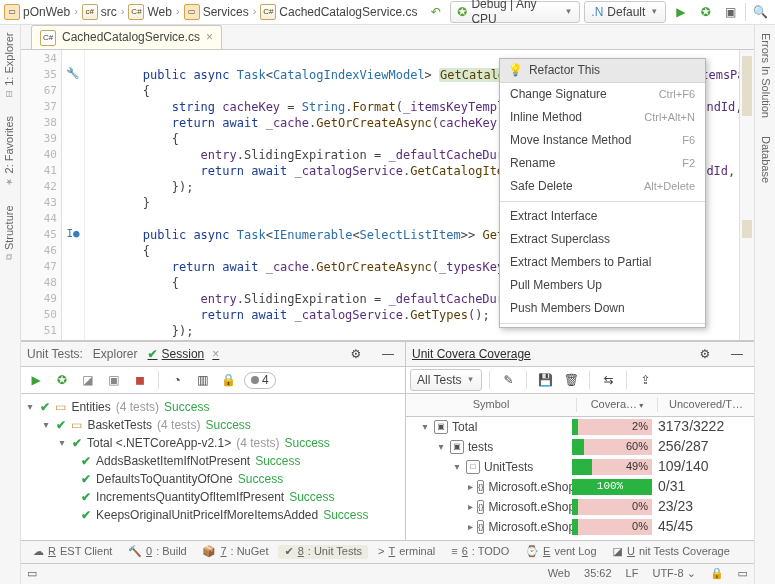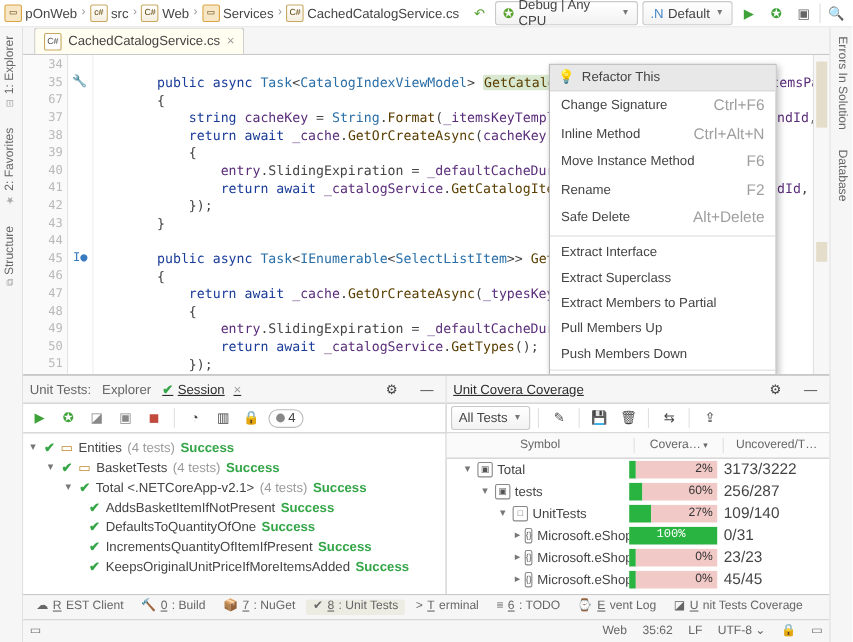--- a/index.html
+++ b/index.html
@@ -40,41 +40,41 @@
   .marks{width:22px;border-right:1px solid #eee;background:#fff;font-family:Consolas,monospace;font-size:11px;}
   .marks div{height:16px;display:flex;align-items:center;justify-content:center;color:#8c6b2c;}
   .code{flex:1;font-family:Consolas,monospace;font-size:12px;white-space:pre;padding-top:2px;overflow:hidden;}
   .code div{height:16px;}
   .kw{color:var(--kw);} .tp{color:var(--type);} .mth{color:var(--method);} .fld{color:#5a2d7a;}
   .hl{background:#d9e8d1;border-radius:2px;padding:0 1px;}
   
   .ctxmenu{position:absolute;right:48px;top:8px;width:205px;background:#fff;border:1px solid #b8b8b8;box-shadow:2px 2px 6px rgba(0,0,0,.25);font-size:12px;z-index:10;}
   .ctxmenu .hdr{display:flex;align-items:center;gap:6px;background:var(--select);padding:4px 8px;border-bottom:1px solid #d7d7d7;}
   .ctxmenu .mi{display:flex;justify-content:space-between;align-items:center;padding:4px 10px;}
-  .ctxmenu .mi .sc{color:#9e9e9e;font-size:14px;}
+  .ctxmenu .mi .sc{color:#9e9e9e;font-size:11px;}
   .ctxmenu hr{border:none;border-top:1px solid #dcdcdc;margin:3px 0;}
   
   .minimap{width:14px;background:#f7f7f7;border-left:1px solid var(--border-light);position:relative;}
   .minimap .blk{position:absolute;left:2px;right:2px;background:#e4ddc9;}
   
   .panes{flex:1;display:flex;min-height:0;border-top:1px solid var(--border);}
   .pane{display:flex;flex-direction:column;min-width:0;}
   .pane.left{flex:0 0 384px;border-right:1px solid var(--border);}
   .pane.right{flex:1;}
   .pane-tabs{display:flex;align-items:center;height:24px;background:var(--panel);border-bottom:1px solid var(--border);padding:0 6px;gap:10px;}
   .pane-tabs .t{display:flex;align-items:flex-end;gap:4px;color:#666;}
   .pane-tabs .t.active{color:#2d2d2d;text-decoration:underline;}
   .toolbar{display:flex;align-items:center;height:26px;border-bottom:1px solid var(--border);padding:0 4px;gap:4px;}
   .toolbar .sep{width:1px;height:18px;background:var(--border-light);margin:0 3px;}
   .tree{flex:1;overflow:auto;padding:4px 2px;}
   .node{display:flex;align-items:center;gap:5px;height:18px;}
   .chev{width:10px;text-align:center;color:#777;font-size:10px;}
   .tick{color:var(--success);font-weight:bold;}
   .muted{color:var(--muted);}
-  .suc{color:var(--success);font-weight:bold;}
+  .suc{color:var(--success);}
   
   .covhdr{display:flex;align-items:center;height:22px;border-bottom:1px solid var(--border);background:#fafafa;font-size:11px;color:#666;}
   .covhdr .c1{flex:1;text-align:center;}
   .covhdr .c2{width:80px;text-align:center;border-left:1px solid var(--border-light);}
   .covhdr .c3{width:96px;text-align:center;border-left:1px solid var(--border-light);}
   .covbody{flex:1;overflow:auto;}
   .crow{display:flex;align-items:center;height:20px;}
   .crow .sym{flex:1;display:flex;align-items:center;gap:4px;overflow:hidden;}
   .crow .pct{width:80px;height:16px;display:flex;align-items:center;padding:0;}
   .crow .bar{height:16px;display:flex;align-items:center;justify-content:flex-end;padding-right:4px;font-size:11px;color:#333;}
@@ -408,21 +408,21 @@
        <div class="unc">256/287</div>
      </div>
               <div class="crow">
        <div class="sym" style="padding-left:46px">
          <span class="chev">▾</span>
          <span class="csico">□</span>
          <span>UnitTests</span>
        </div>
        <div class="pct">
                   <div class="bar g" style="width:17px"></div>
-                  <div class="bar r" style="width:61px">27%</div>
+                  <div class="bar r" style="width:61px">49%</div>
                 </div>
        <div class="unc">109/140</div>
      </div>
               <div class="crow">
        <div class="sym" style="padding-left:62px">
          <span class="chev">▸</span>
          <span class="csico">{}</span>
          <span>Microsoft.eShopWeb.Un</span>
        </div>
        <div class="pct">

